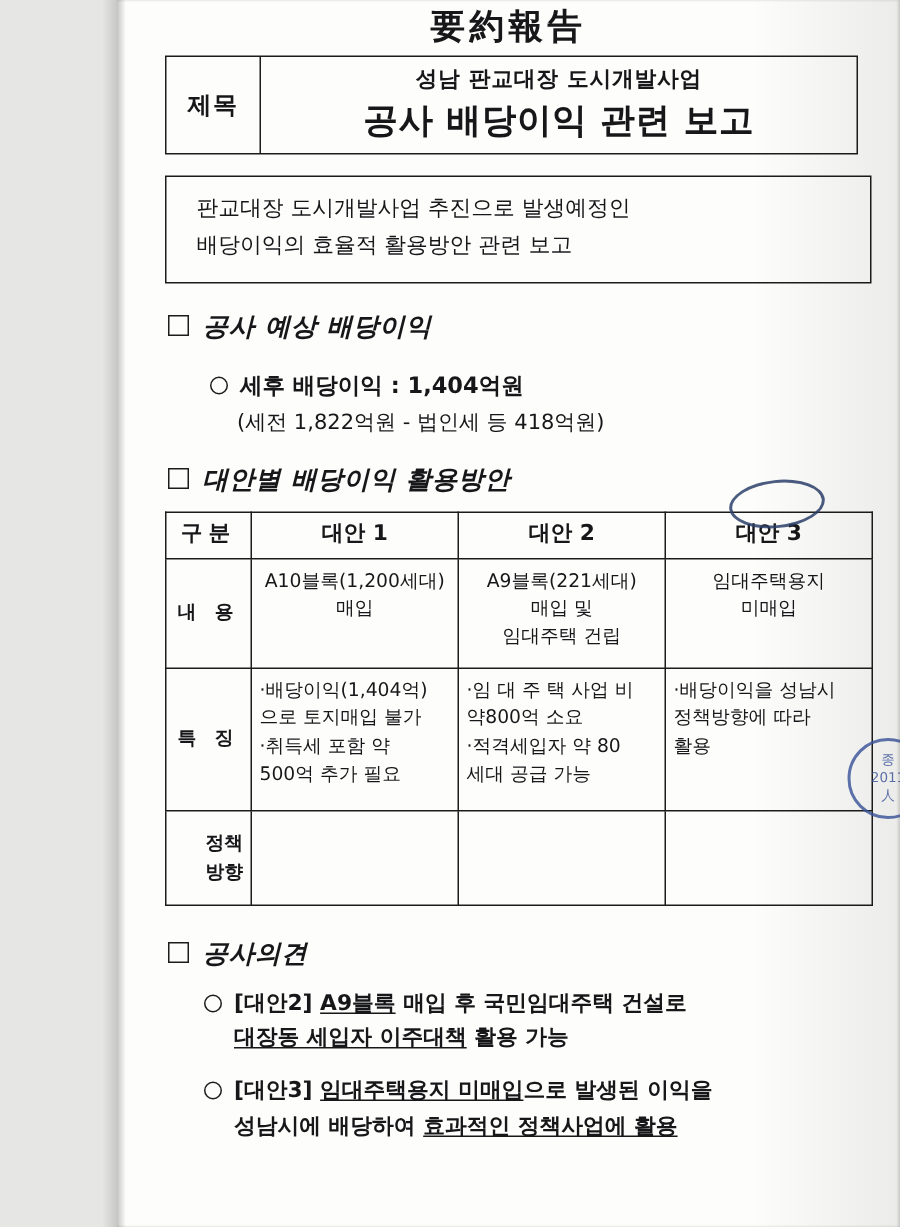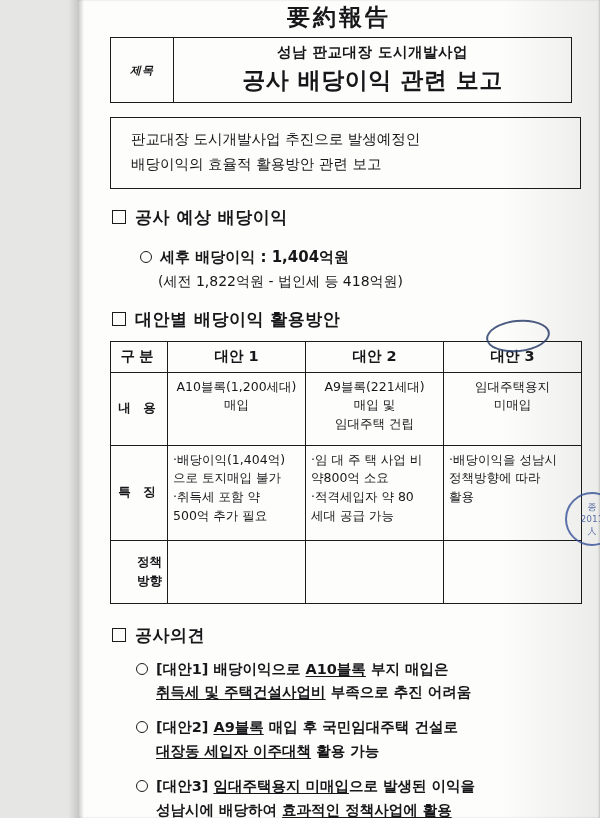--- a/index.html
+++ b/index.html
@@ -75,24 +75,23 @@
     margin: 0 10px 0 14px;
     min-height: 54px;
   }
   .header-label {
     width: 62px;
     flex: 0 0 62px;
     border-right: 1.6px solid #1c1c1c;
     display: flex;
     align-items: center;
     justify-content: center;
-    font-size: 11px;
+    font-size: 16px;
     font-weight: bold;
     letter-spacing: 1px;
-    font-style: italic;
   }
   .header-body {
     flex: 1;
     text-align: center;
     padding: 5px 4px 6px;
     font-weight: bold;
   }
   .header-line1 { font-size: 14.5px; letter-spacing: 0.5px; }
   .header-line2 { font-size: 23px; letter-spacing: 0.5px; margin-top: 3px; }
 
@@ -107,20 +106,21 @@
 
   
   .section {
     margin: 17px 0 0 16px;
     font-size: 17px;
     font-weight: bold;
     letter-spacing: 0.5px;
     display: flex;
     align-items: center;
     gap: 9px;
+    font-style: italic;
   }
   .sq {
     display: inline-block;
     width: 12px; height: 12px;
     border: 1.6px solid #1c1c1c;
   }
   .bullet-o {
     display: inline-block;
     width: 10px; height: 10px;
     border: 1.5px solid #1c1c1c;
@@ -306,28 +306,20 @@
             <td></td>
           </tr>
         </tbody>
       </table>
 
       <div class="section" style="margin-top:20px">
         <span class="sq"></span>
         <span>공사의견</span>
       </div>
 
-      <div class="opinion">
-        <span class="bullet-o" style="margin-top:5px"></span>
-        <span class="body">
-          <span>[대안1]</span>
-          <span>배당이익으로 </span><span class="u">A10블록</span><span> 부지 매입은</span><br>
-          <span class="u">취득세 및 주택건설사업비</span><span> 부족으로 추진 어려움</span>
-        </span>
-      </div>
 
       <div class="opinion">
         <span class="bullet-o" style="margin-top:5px"></span>
         <span class="body">
           <span>[대안2]</span>
           <span class="u">A9블록</span><span> 매입 후 국민임대주택 건설로</span><br>
           <span class="u">대장동 세입자 이주대책</span><span> 활용 가능</span>
         </span>
       </div>
 

